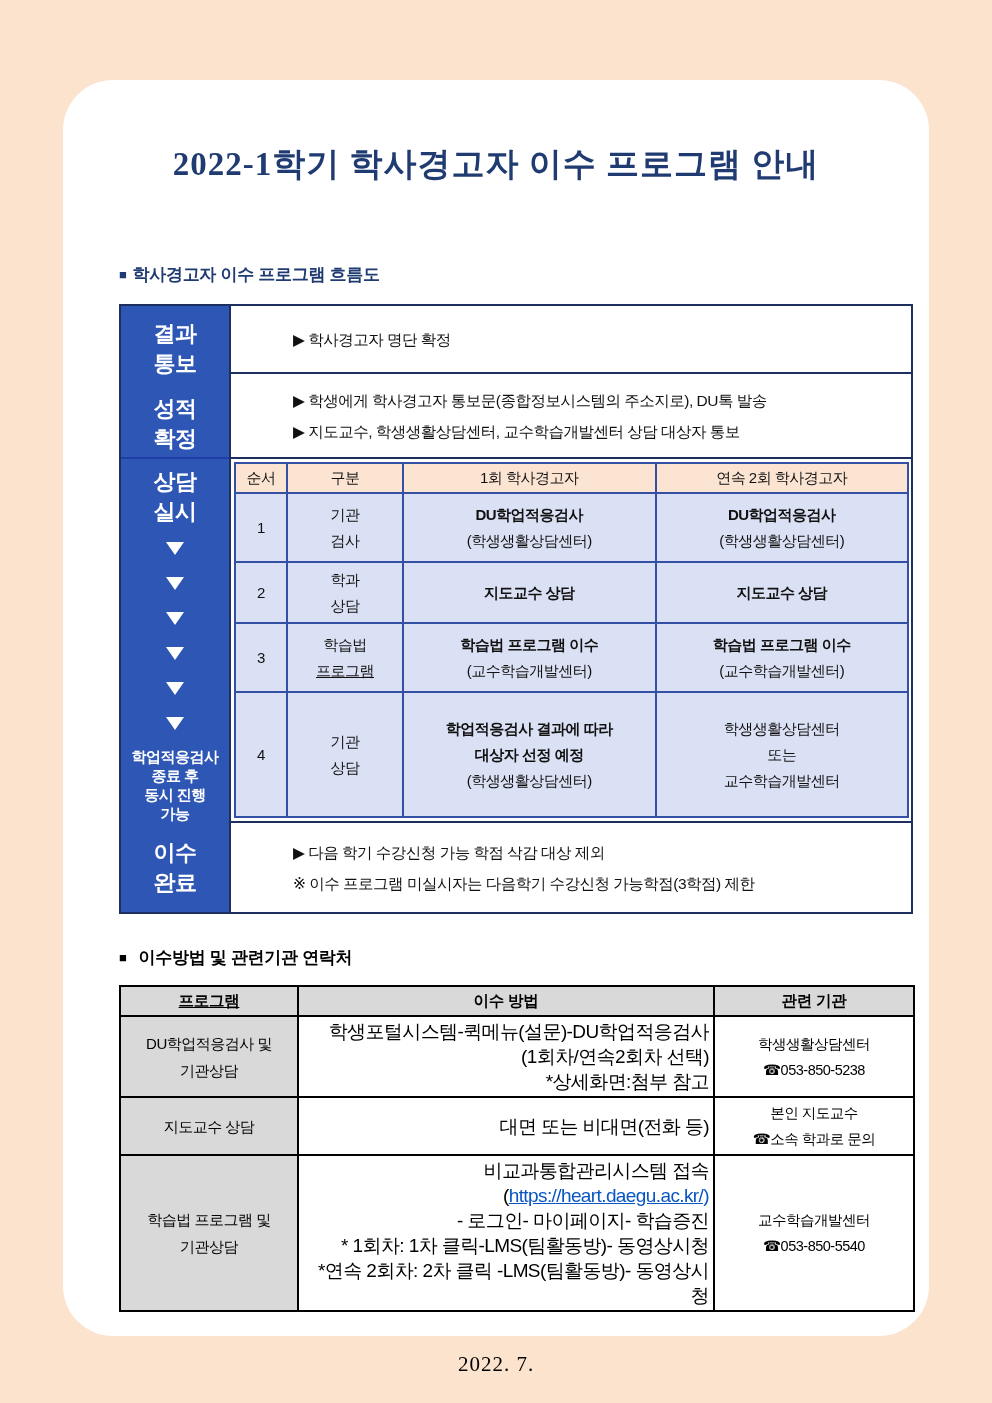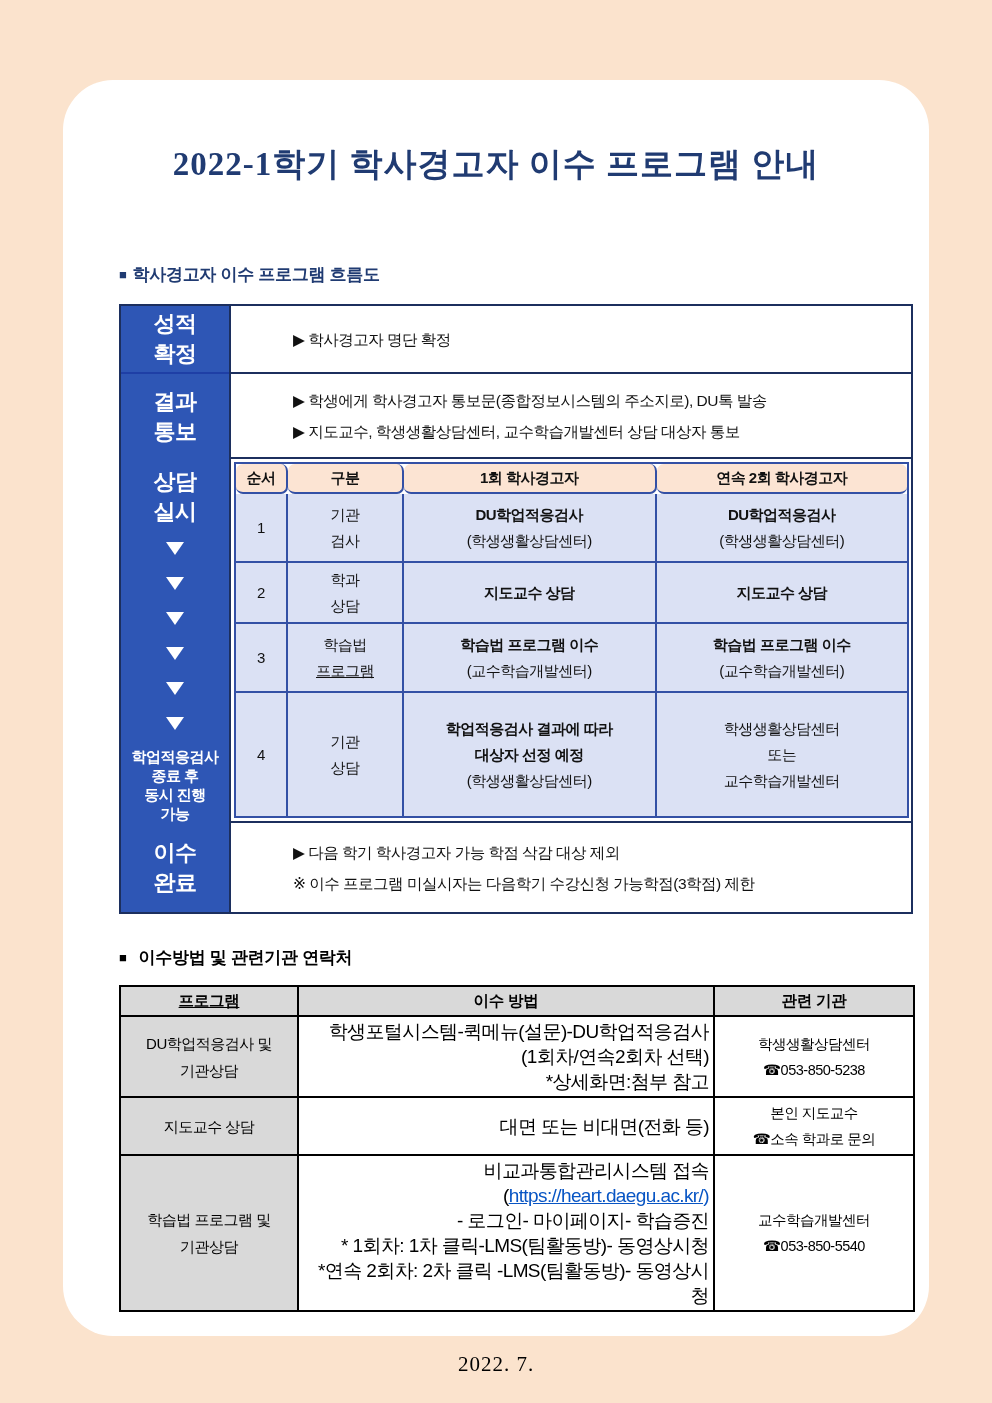--- a/index.html
+++ b/index.html
@@ -80,21 +80,21 @@
   .irow.ir1 { height:69px; }
   .irow.ir2 { height:61px; }
   .irow.ir3 { height:69px; }
   .irow.ir4 { flex:1; }
   .icell {
     border-right:2px solid #3350a5; border-bottom:2px solid #3350a5;
     background:#dbe1f4;
     display:flex; flex-direction:column; justify-content:center; align-items:center;
     text-align:center; font-size:15px; color:#111; line-height:26px; letter-spacing:-0.5px;
   }
-  .hrow .icell { background:#fce4d3; font-weight:700;border-radius:7px; }
+  .hrow .icell { background:#fce4d3; font-weight:400; }
   .icell.c1 { width:52px; }
   .icell.c2 { width:116px; }
   .icell.c3 { flex:1; }
   .icell.c4 { flex:1; border-right:none; }
   .ir4 .icell { border-bottom:none; }
   .icell .b { font-weight:700; }
   .u { text-decoration:underline; }
 
   
   .ctable { margin-top:16px; width:794px; border-collapse:collapse; table-layout:fixed; }
@@ -123,27 +123,27 @@
   <h1 class="title">2022-1학기 학사경고자 이수 프로그램 안내</h1>
 
   <div class="sec-heading navy">
     <span class="bullet">■</span>
     <span>학사경고자 이수 프로그램 흐름도</span>
   </div>
 
   <div class="flow-table">
 
     <div class="flow-left">
+      <div class="stage s2">
+        <span>결과</span>
+        <span>통보</span>
+      </div>
       <div class="stage s1">
         <span>성적</span>
         <span>확정</span>
-      </div>
-      <div class="stage s2">
-        <span>결과</span>
-        <span>통보</span>
       </div>
       <div class="stage s3">
         <span>상담</span>
         <span>실시</span>
         <div class="arrow first"></div>
         <div class="arrow"></div>
         <div class="arrow"></div>
         <div class="arrow"></div>
         <div class="arrow"></div>
         <div class="arrow"></div>
@@ -234,21 +234,21 @@
             <div class="icell c4">
               <div>학생생활상담센터</div>
               <div>또는</div>
               <div>교수학습개발센터</div>
             </div>
           </div>
         </div>
       </div>
 
       <div class="frow r4">
-        <div class="fline">▶ 다음 학기 학사경고자 가능 학점 삭감 대상 제외</div>
+        <div class="fline">▶ 다음 학기 수강신청 가능 학점 삭감 대상 제외</div>
         <div class="fline">※ 이수 프로그램 미실시자는 다음학기 수강신청 가능학점(3학점) 제한</div>
       </div>
     </div>
   </div>
 
   <div class="sec-heading black">
     <span class="bullet">■</span>
     <span>이수방법 및 관련기관 연락처</span>
   </div>
 

